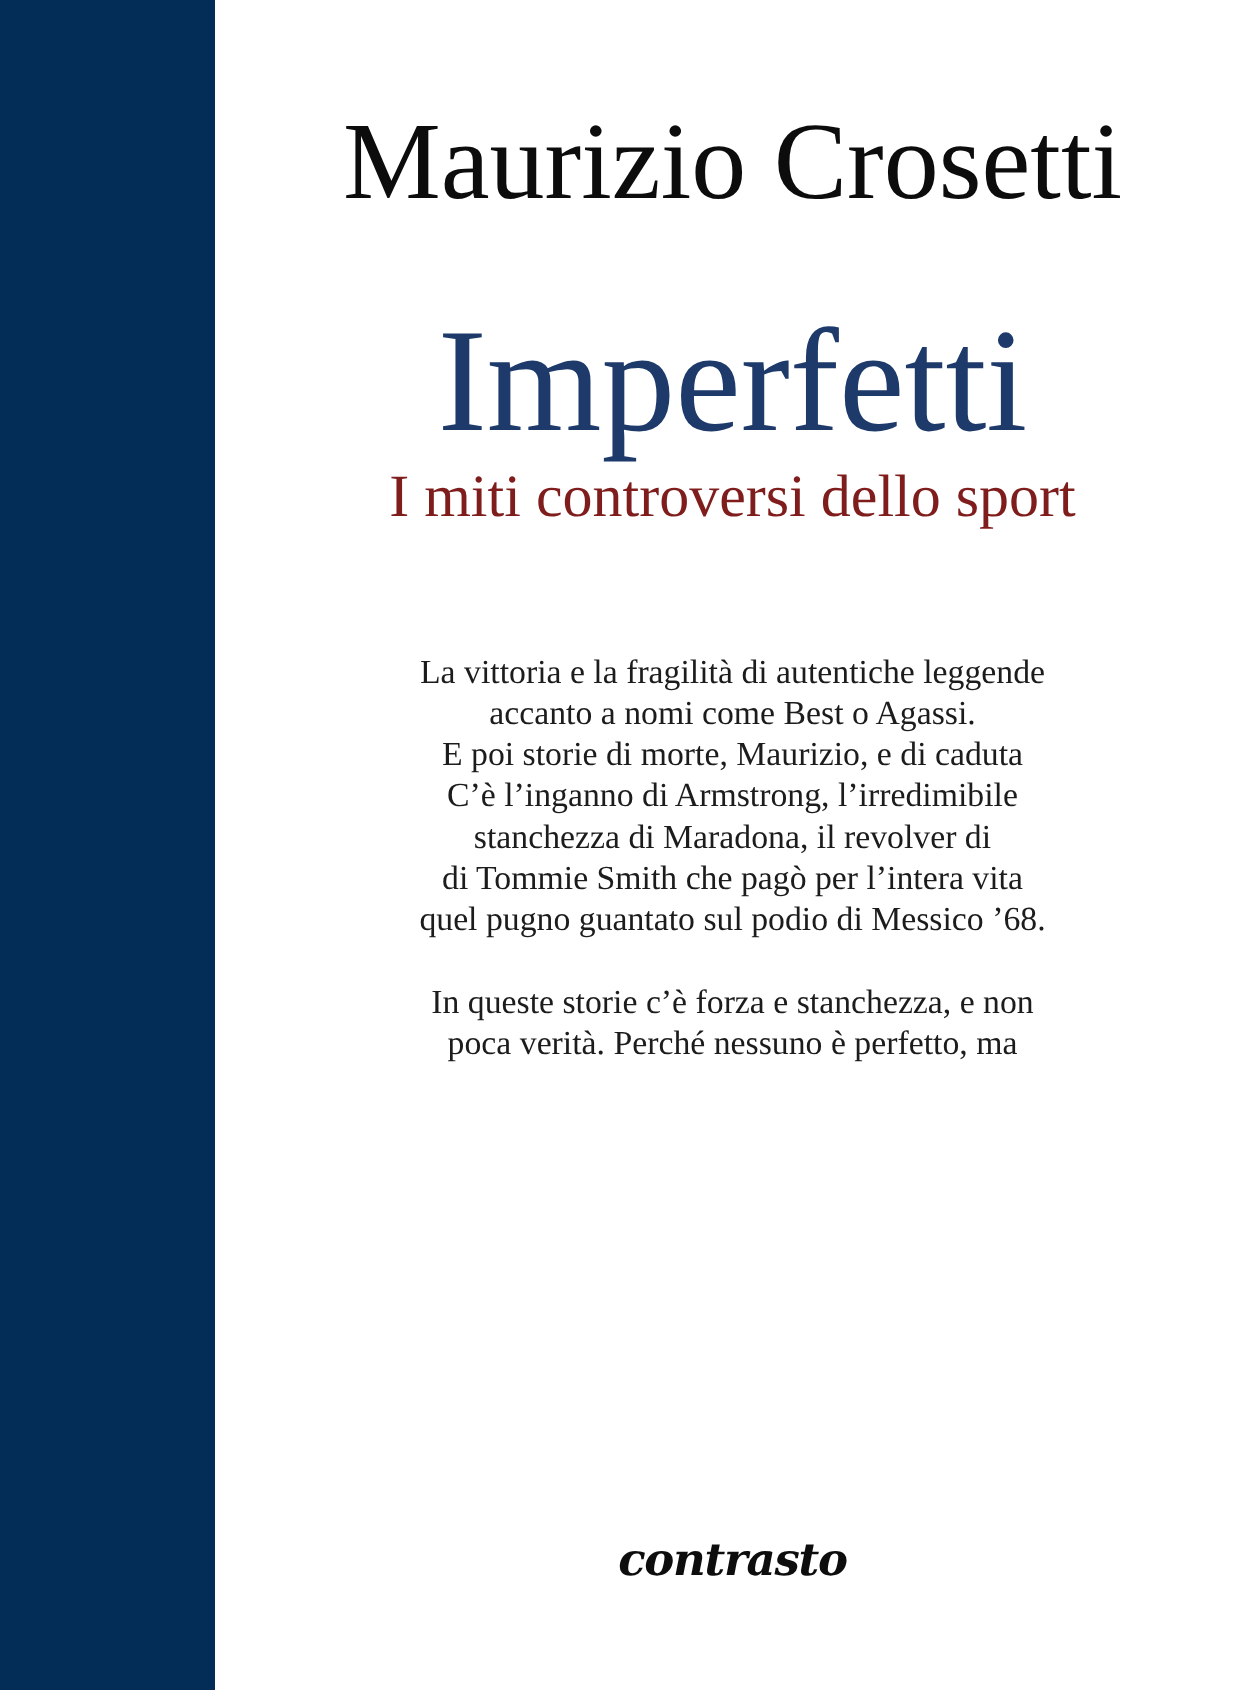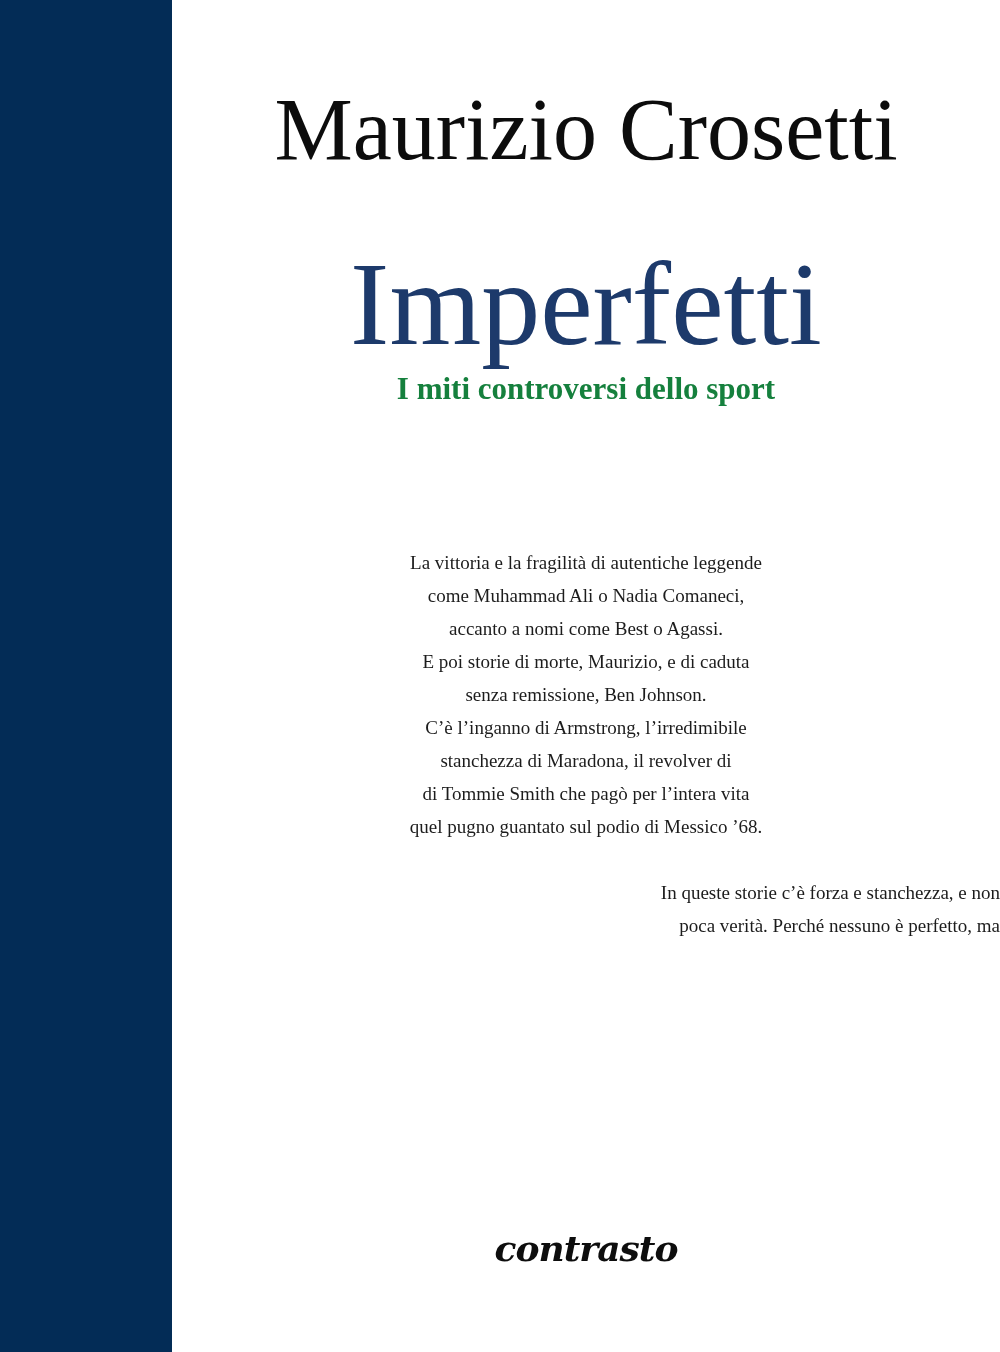--- a/index.html
+++ b/index.html
@@ -49,37 +49,36 @@
     font-size: 118px;
     font-weight: 400;
     line-height: 1.0;
     white-space: nowrap;
   }
   .subtitle {
     position: absolute;
     left: 0;
     right: 0;
     top: 372px;
-    font-size: 31px;
-    font-weight: 700;
-    color: #15803d;
+    font-size: 48px;
+    font-weight: 400;
+    color: #7f1d1d;
     line-height: 1.1;
     white-space: nowrap;
   }
   .blurb {
     position: absolute;
     left: 0;
     right: 0;
-    top: 546px;
-    font-size: 19px;
+    top: 521px;
+    font-size: 27px;
     line-height: 33px;
   }
   .blurb .para + .para {
     margin-top: 33px;
-    text-align: right;
   }
   .blurb-line {
     white-space: nowrap;
   }
   .publisher {
     position: absolute;
     left: 0;
     right: 0;
     top: 1228px;
     font-family: "DejaVu Serif", serif;
@@ -104,24 +103,22 @@
     <div class="author" style="color: rgb(12, 12, 12);">Maurizio Crosetti</div>
 
     <div class="title" style="color: rgb(29, 58, 107);">Imperfetti</div>
 
     <div class="subtitle">I miti controversi dello sport</div>
 
     <div class="blurb" style="color: rgb(28, 28, 28);">
 
       <div class="para">
         <div class="blurb-line">La vittoria e la fragilità di autentiche leggende</div>
-        <div class="blurb-line">come Muhammad Ali o Nadia Comaneci,</div>
         <div class="blurb-line">accanto a nomi come Best o Agassi.</div>
         <div class="blurb-line">E poi storie di morte, Maurizio, e di caduta</div>
-        <div class="blurb-line">senza remissione, Ben Johnson.</div>
         <div class="blurb-line">C’è l’inganno di Armstrong, l’irredimibile</div>
         <div class="blurb-line">stanchezza di Maradona, il revolver di</div>
         <div class="blurb-line">di Tommie Smith che pagò per l’intera vita</div>
         <div class="blurb-line">quel pugno guantato sul podio di Messico ’68.</div>
       </div>
 
       <div class="para">
         <div class="blurb-line">In queste storie c’è forza e stanchezza, e non</div>
         <div class="blurb-line">poca verità. Perché nessuno è perfetto, ma</div>
       </div>

